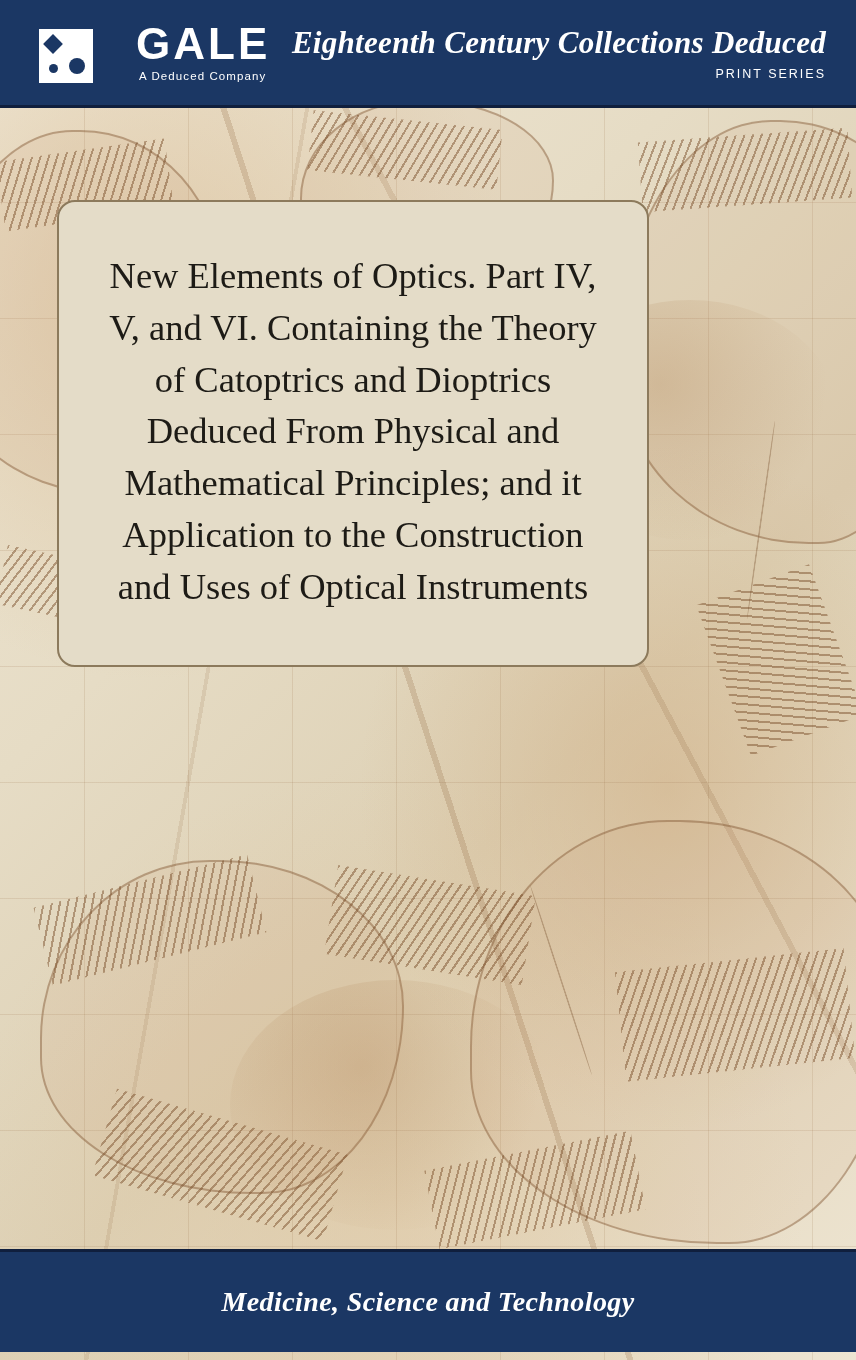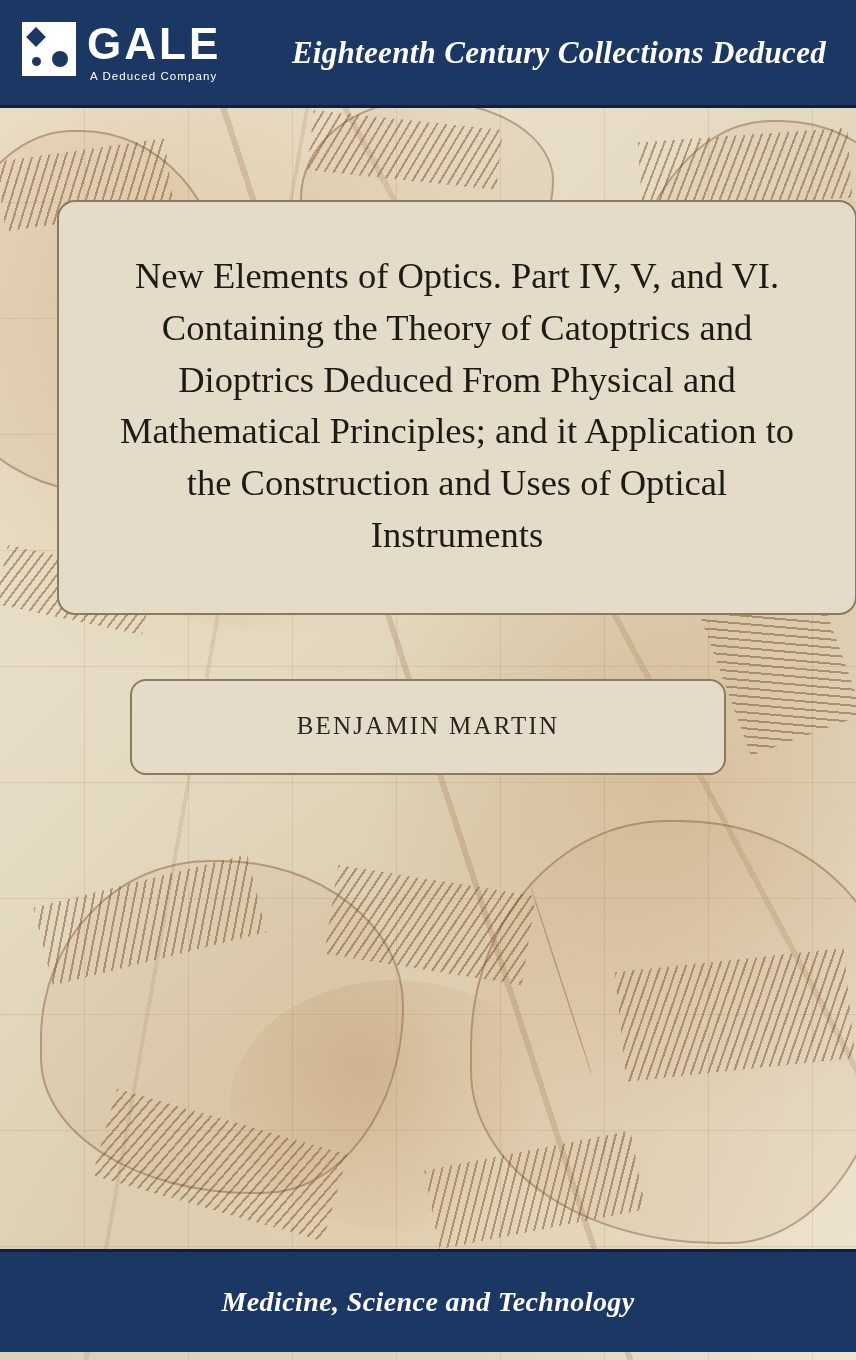--- a/index.html
+++ b/index.html
@@ -82,22 +82,23 @@
     height: 108px;
     background: #1b3764;
     border-bottom: 3px solid #101f3d;
     box-sizing: border-box;
     display: flex;
     align-items: center;
     z-index: 5;
   }
   .gale-logo {
     display: flex;
-    align-items: flex-start;
-    margin-left: 22px;
+    align-items: flex-end;
+    margin-left: 39px;
+    gap: 32px;
   }
   .gale-mark {
     width: 54px;
     height: 54px;
     background: #ffffff;
     position: relative;
     flex: none;
   }
   .gale-mark:before {
     content: "";
@@ -159,21 +160,21 @@
     font-size: 12.5px;
     letter-spacing: 2px;
     margin-top: 6px;
   }
 
   
   .title-plate {
     position: absolute;
     left: 57px;
     top: 200px;
-    width: 800px;
+    width: 592px;
     box-sizing: border-box;
     background: #e4dcc8;
     border: 2px solid #8c7a5c;
     border-radius: 18px;
     padding: 48px 42px 52px 42px;
     z-index: 4;
   }
   .title-text {
     font-family: "Liberation Serif", serif;
     font-size: 36.5px;
@@ -265,28 +266,26 @@
       <div class="gale-mark">
         <div class="gale-dot-sm"></div>
       </div>
       <div class="gale-words">
         <div class="gale-name">GALE</div>
         <div class="gale-tag">A Deduced Company</div>
       </div>
     </div>
     <div class="banner-right">
       <div class="ecco-title">Eighteenth Century Collections Deduced</div>
+      <div class="ecco-sub">PRINT SERIES</div>
     </div>
   </div>
 
   <div class="title-plate">
     <div class="title-text">New Elements of Optics. Part IV, V, and VI. Containing the Theory of Catoptrics and Dioptrics Deduced From Physical and Mathematical Principles; and it Application to the Construction and Uses of Optical Instruments</div>
   </div>
 
-  <div class="author-plate">
-    <div class="author-text">BENJAMIN MARTIN</div>
-  </div>
 
   <div class="bottom-bar">
     <div class="subject-text">Medicine, Science and Technology</div>
   </div>
 
 </div>
 
 </body></html>

